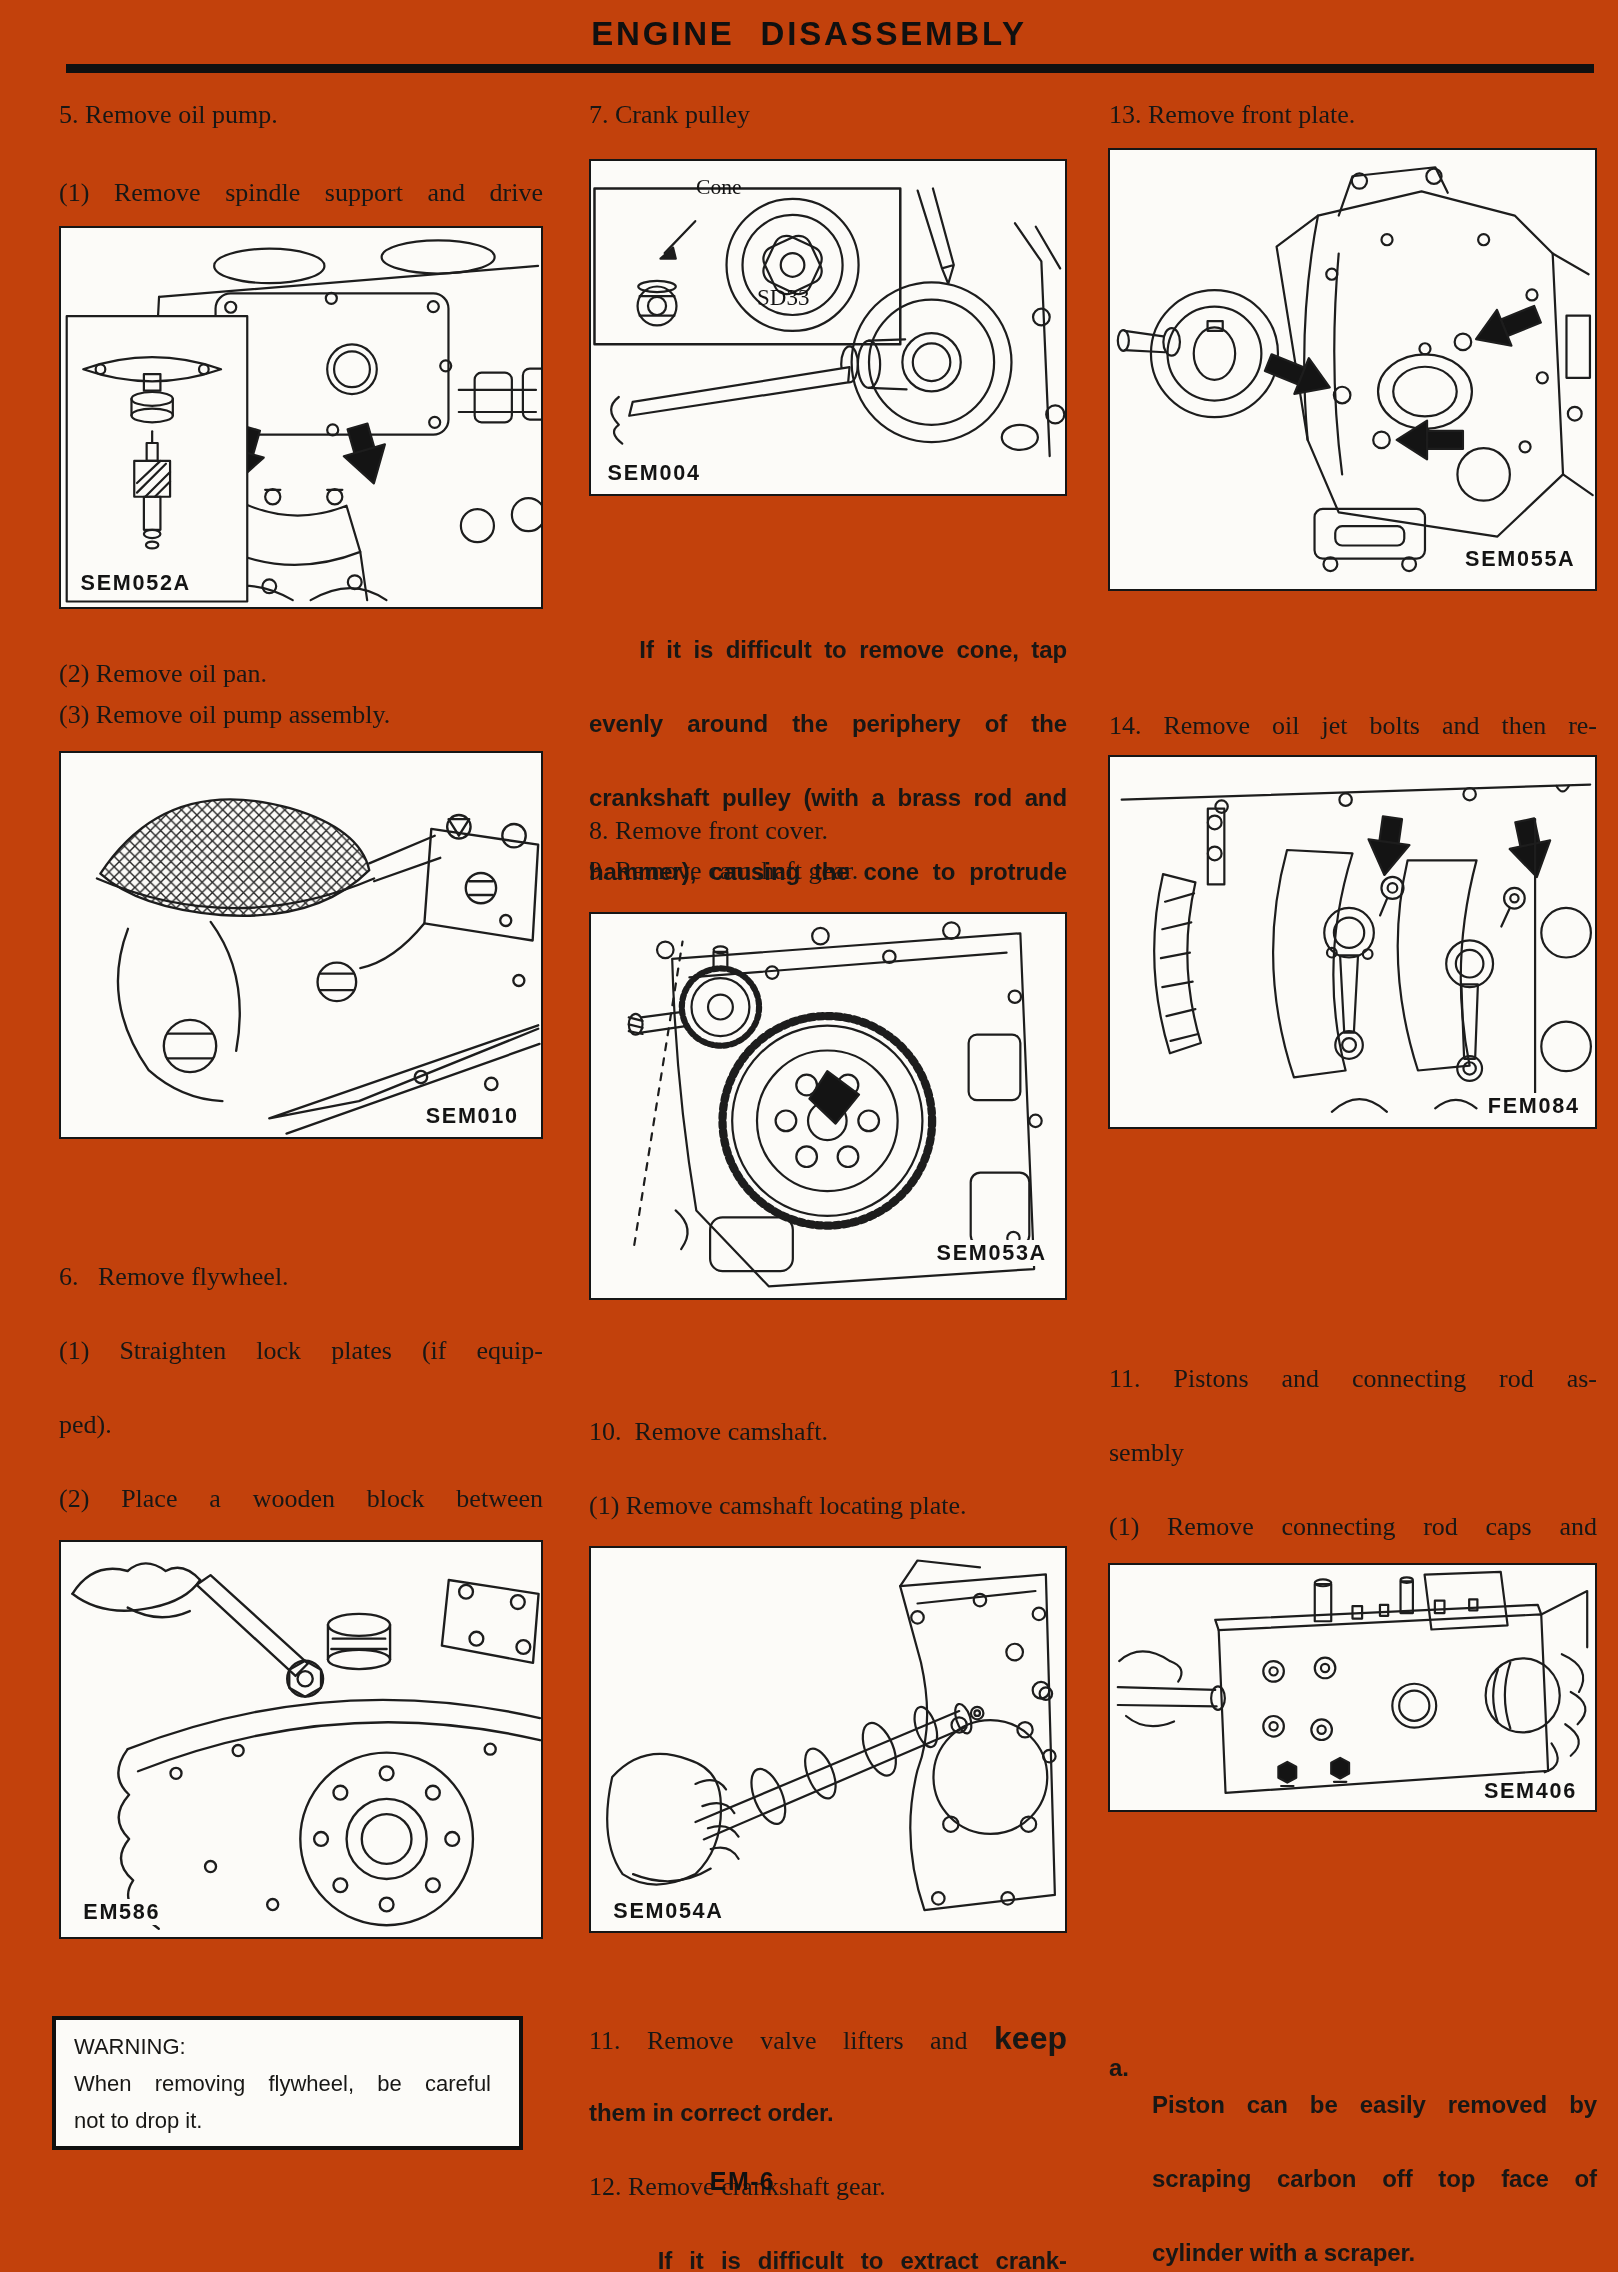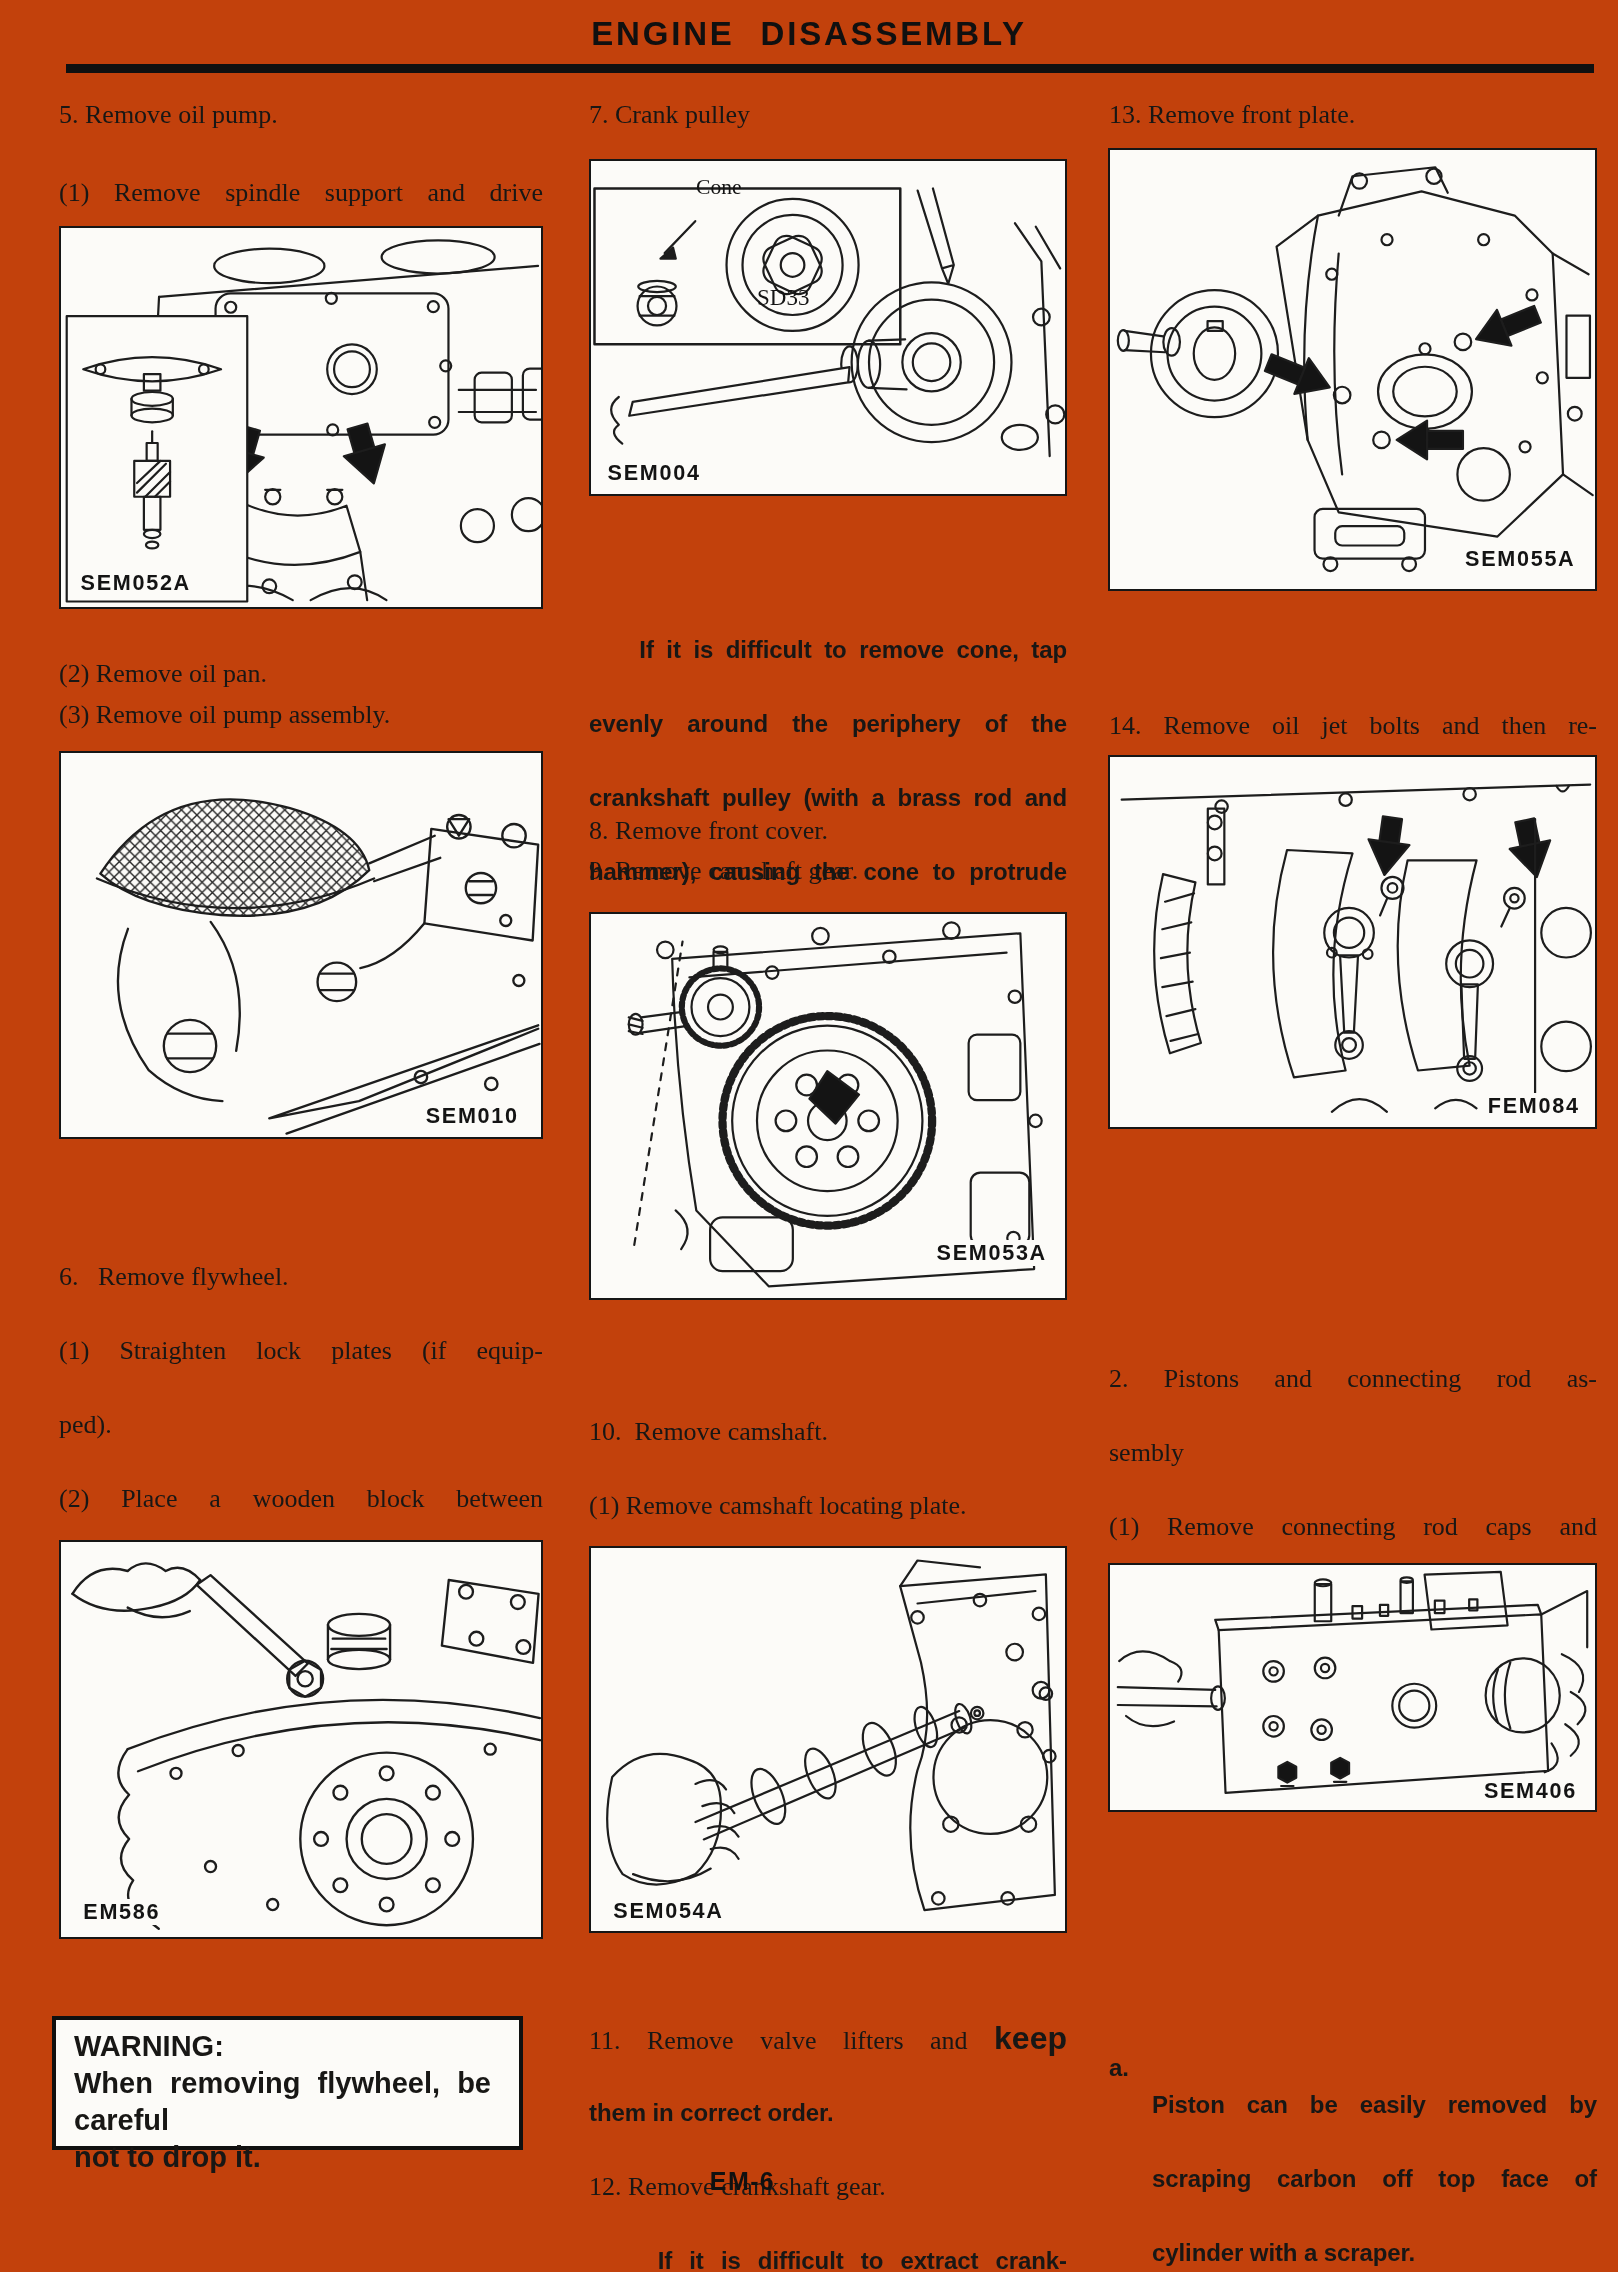--- a/index.html
+++ b/index.html
@@ -14,21 +14,21 @@
   .flabel{position:absolute;font-family:"Liberation Sans",sans-serif;font-weight:bold;
           font-size:21.6px;letter-spacing:1.7px;background:#fcfbf8;padding:0 5.6px;z-index:3;color:#141414;}
   .figtext{position:absolute;font-family:"Liberation Serif",serif;color:#141414;z-index:3;}
   svg.ill{position:absolute;left:0;top:0;width:100%;height:100%;z-index:1;}
   #title{position:absolute;left:0;top:15.3px;width:1618px;text-align:center;
          font-family:"Liberation Sans",sans-serif;font-weight:bold;font-size:33px;
          letter-spacing:2.8px;word-spacing:14px;color:#101010;}
   #rule{position:absolute;left:66px;top:64px;width:1528px;height:9px;background:#101010;}
   #warning{position:absolute;left:52px;top:2016px;width:471px;height:134px;border:4.9px solid #101010;
            background:#fcfbf8;box-sizing:border-box;padding:8.4px 0 0 18px;}
-  #warning .wl{font-family:"Liberation Sans",sans-serif;font-weight:bold;font-size:29px;line-height:37px;}
+  #warning .wl{font-family:"Liberation Sans",sans-serif;font-weight:normal;font-size:22px;line-height:37px;}
   #pagenum{position:absolute;left:544px;top:2167px;width:397px;text-align:center;
            font-family:"Liberation Sans",sans-serif;font-weight:bold;font-size:25px;letter-spacing:1.4px;color:#101010;}
 </style>
 </head>
 <body>
 
 <div id="page">
 
   <div id="title">ENGINE DISASSEMBLY</div>
   <div id="rule"></div>
@@ -442,21 +442,21 @@
         <path d="M615,90 V520"></path>
         <circle cx="660" cy="255" r="36"></circle>
           <circle cx="660" cy="420" r="36"></circle>
         <path d="M320,515 Q360,478 400,515 M470,510 Q500,485 530,510"></path>
       </g>
     </svg>
     <div class="flabel" style="right:9.8px;bottom:8.4px;">FEM084</div>
   </div>
 
   <div class="txt" style="left:1109px;top:1323px;width:488px;">
-    <div class="line jl">2. Pistons and connecting rod as-</div>
+    <div class="line jl">11. Pistons and connecting rod as-</div>
     <div class="line">sembly</div>
     <div class="line jl">(1) Remove connecting rod caps and</div>
     <div class="line">connecting rod bearings.</div>
     <div class="line jl">(2) Take pistons and connecting rods</div>
     <div class="line">out of cylinder head side.</div>
   </div>
 
   <div class="fig" style="left:1108px;top:1563px;width:489px;height:249px;">
     <svg class="ill" viewBox="0 0 700 357">
       <g stroke="#1d1d1d" stroke-width="3.2" fill="none" stroke-linecap="round" stroke-linejoin="round">

